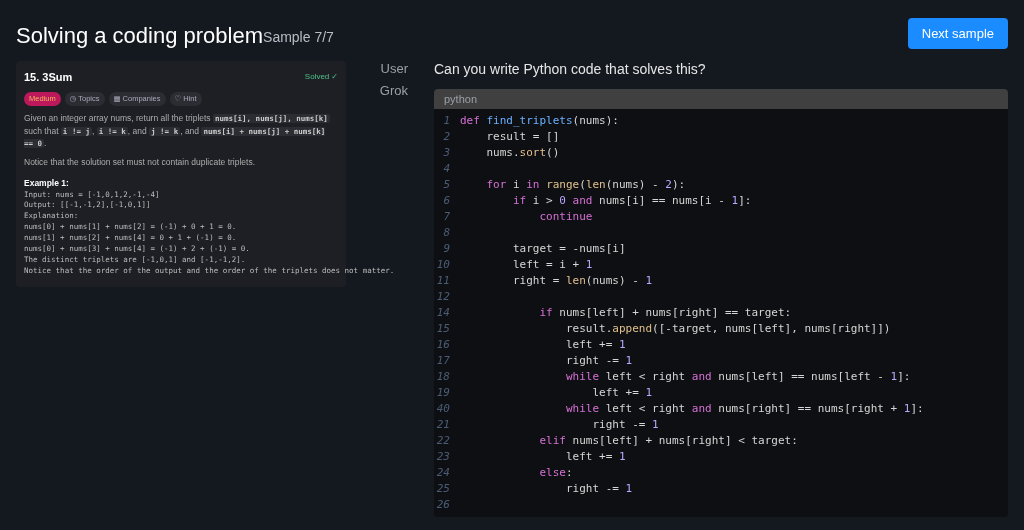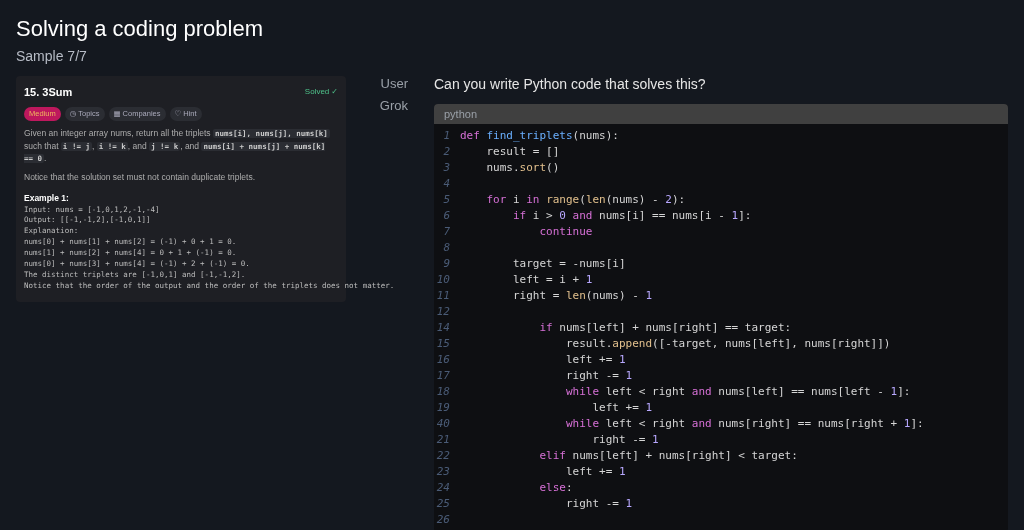--- a/index.html
+++ b/index.html
@@ -11,21 +11,21 @@
     width: 1024px;
     height: 530px;
     overflow: hidden;
   }
   .header {
     display: flex;
     justify-content: space-between;
     align-items: flex-start;
     padding: 16px 16px 6px 16px;
   }
-  .title-block { display: flex; flex-direction: column; }
+  .title-block { display: flex; flex-direction: row; margin-top: 7px; }
   .page-title {
     font-size: 22px;
     font-weight: 500;
     color: #fff;
   }
   .sample-counter {
     font-size: 14px;
     color: #b7bcc6;
     margin-top: 6px;
   }
@@ -115,20 +115,21 @@
   .call { color: #e2c08d; }
 </style>
 </head>
 <body>
 
 <div class="header">
   <div class="title-block">
     <div class="page-title">Solving a coding problem</div>
     <div class="sample-counter">Sample 7/7</div>
   </div>
+  <button class="next-btn">Next sample</button>
 </div>
 
 <div class="main">
   <div class="left">
     <div class="problem-card">
       <div class="prob-head">
         <div class="prob-title">15. 3Sum</div>
         <div class="solved">
           <span>Solved</span>
           <span>✓</span>

